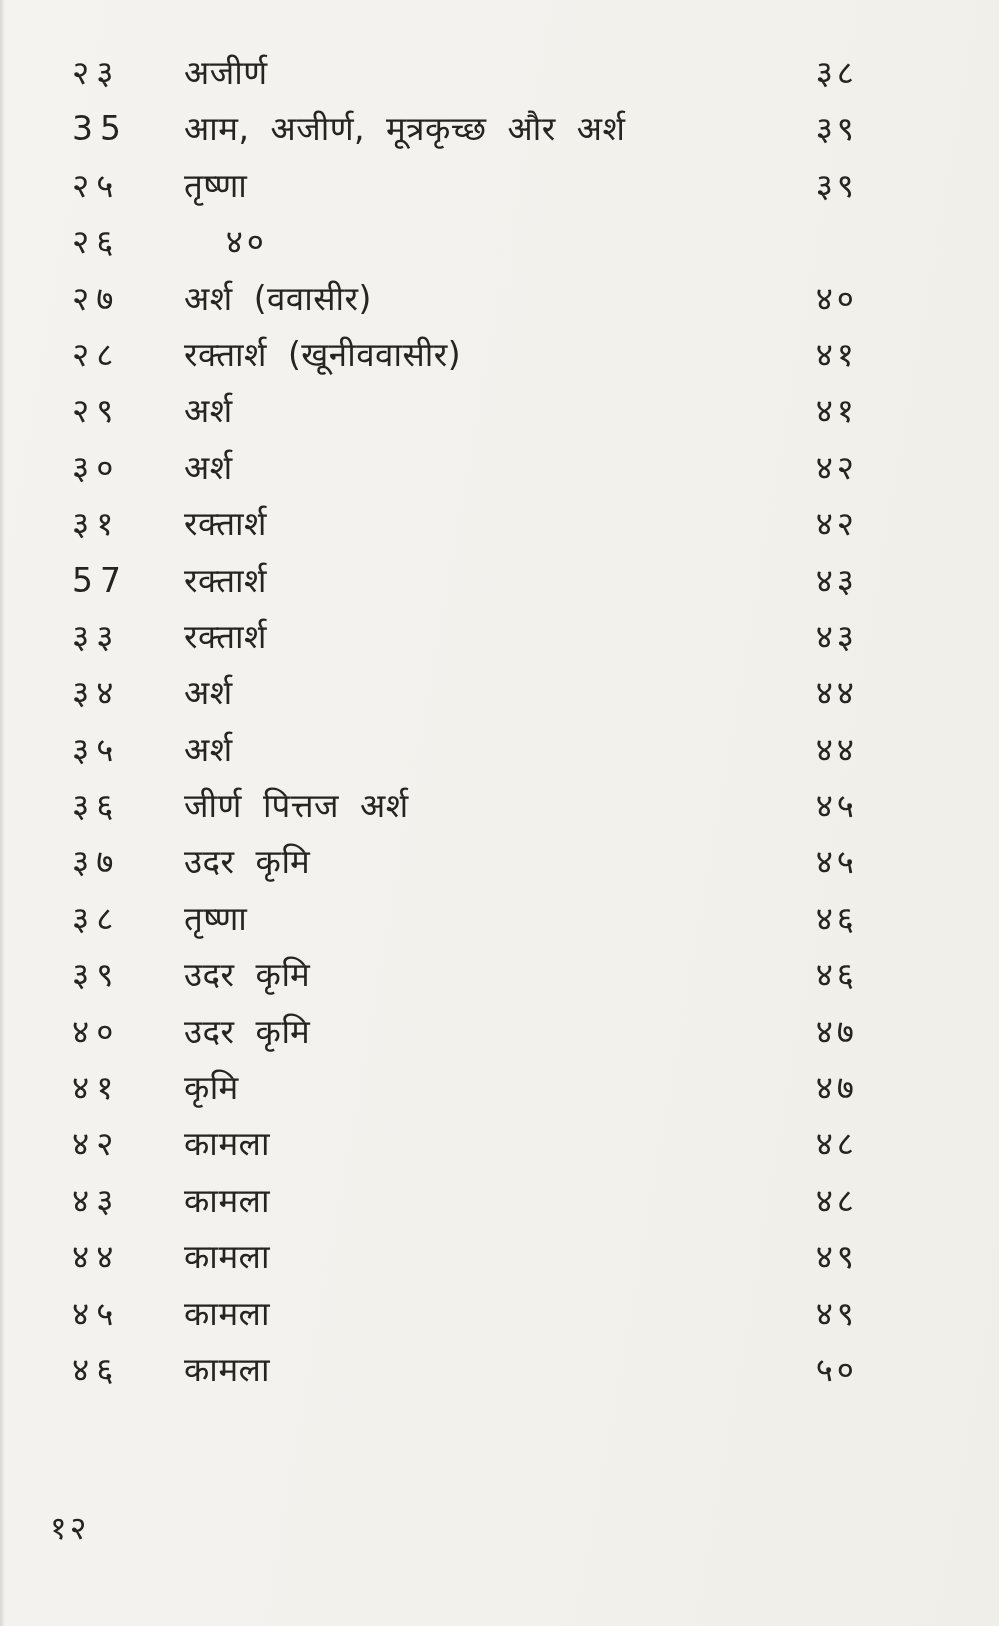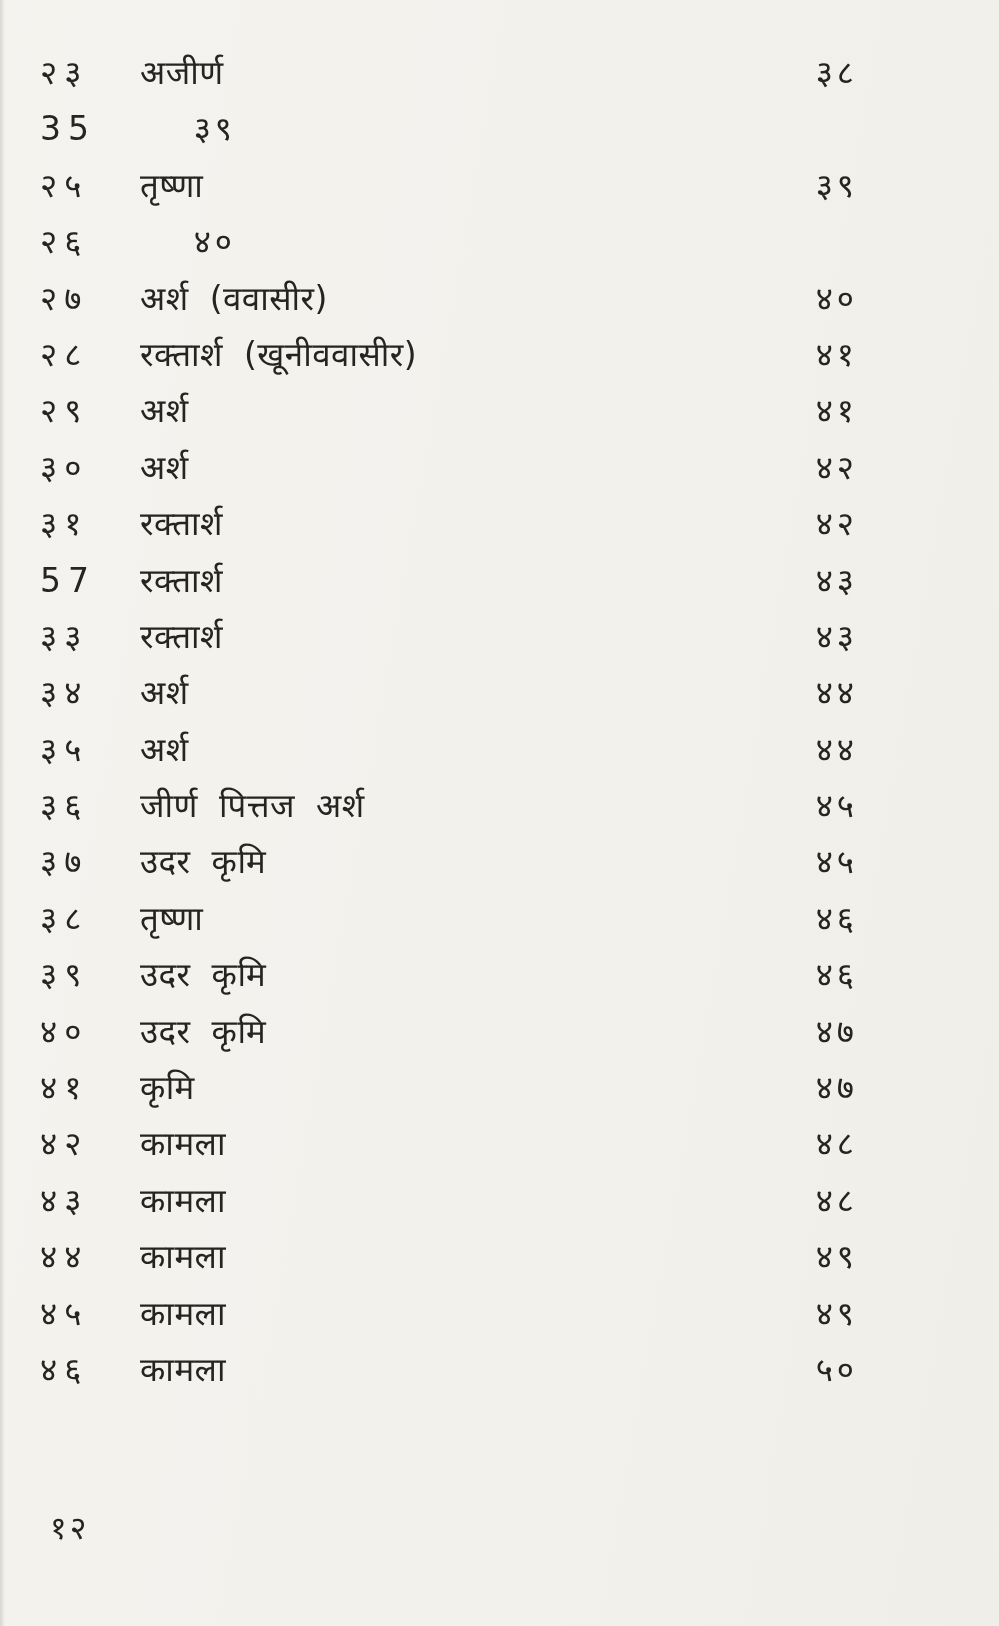--- a/index.html
+++ b/index.html
@@ -34,27 +34,27 @@
     right: 0;
   }
   .toc-row {
     display: flex;
     align-items: baseline;
     height: 56.4px;
     line-height: 56.4px;
     font-size: 33px;
   }
   .toc-row .serial {
-    margin-left: 40px;
+    margin-left: 72px;
     width: 86px;
     letter-spacing: 7px;
     white-space: nowrap;
   }
   .toc-row .title {
-    margin-left: 14px;
+    margin-left: 26px;
     flex: 1;
     word-spacing: 10px;
     letter-spacing: 0.5px;
     white-space: nowrap;
   }
   .toc-row .pageno {
     width: 110px;
     margin-right: 141px;
     text-align: right;
     letter-spacing: 4px;
@@ -90,20 +90,21 @@
   <div class="scan-edge"></div>
 
   <div class="toc">
       <div class="toc-row">
       <span class="serial">२३</span>
       <span class="title">अजीर्ण</span>
       <span class="pageno">३८</span>
     </div>
       <div class="toc-row">
       <span class="serial">35</span>
+      <span class="title">आम, अजीर्ण, मूत्रकृच्छ और अर्श</span>
       <span class="pageno">३९</span>
     </div>
       <div class="toc-row">
       <span class="serial">२५</span>
       <span class="title">तृष्णा</span>
       <span class="pageno">३९</span>
     </div>
       <div class="toc-row">
       <span class="serial">२६</span>
       <span class="pageno">४०</span>

